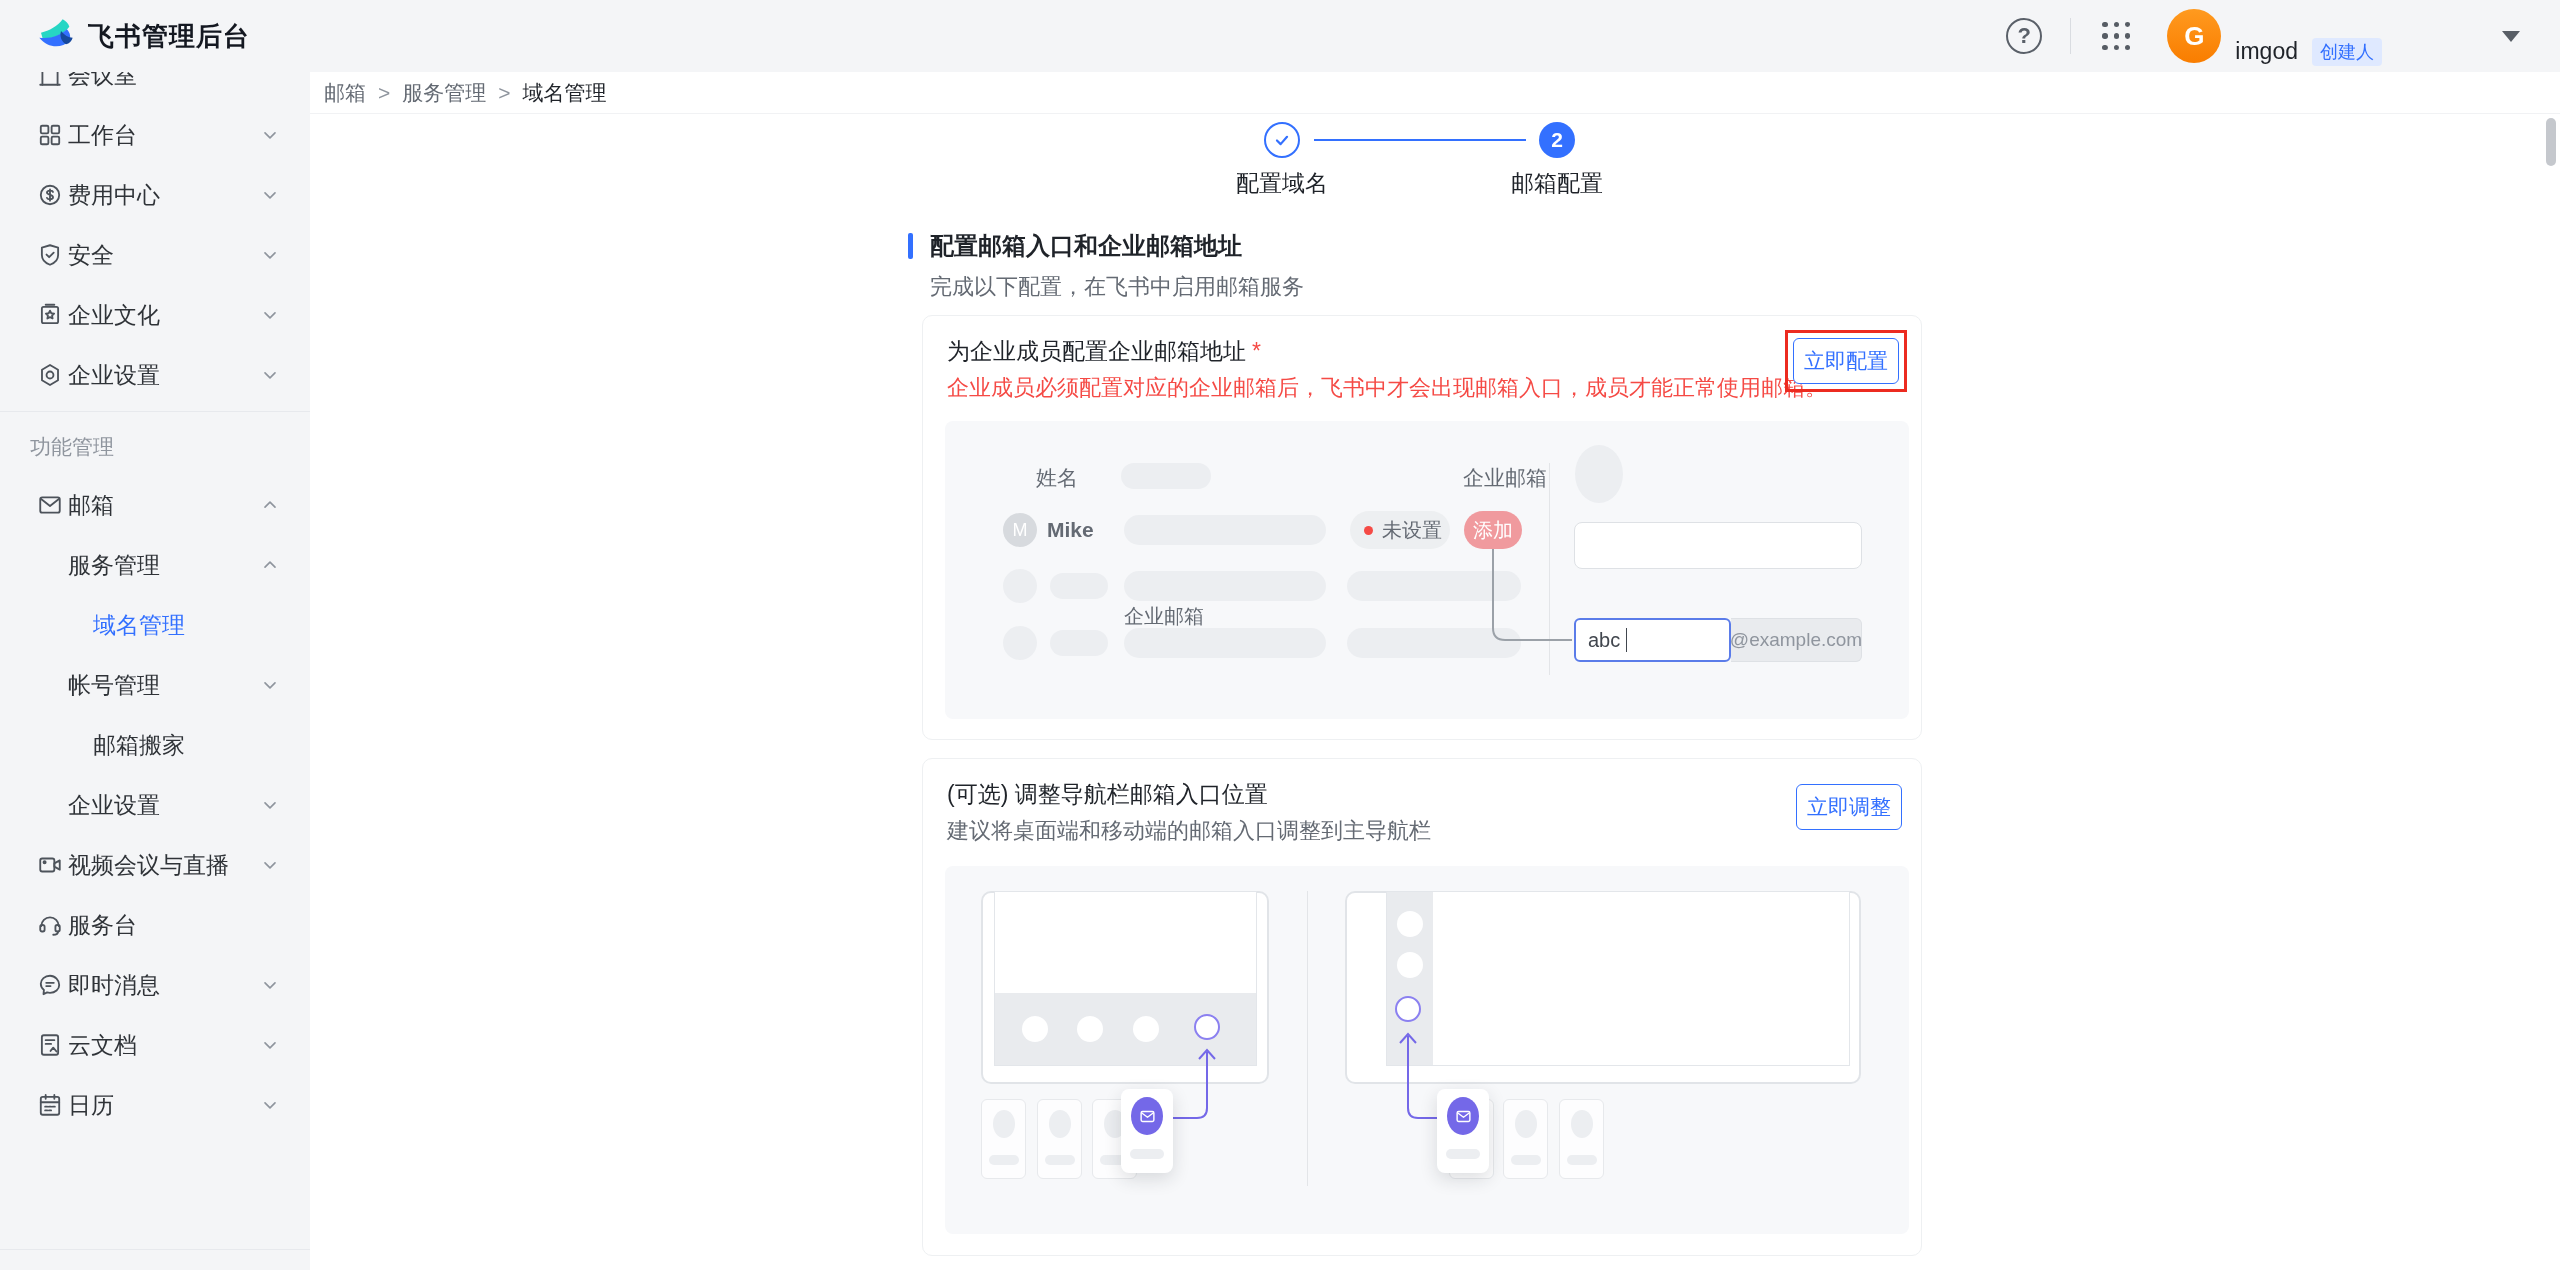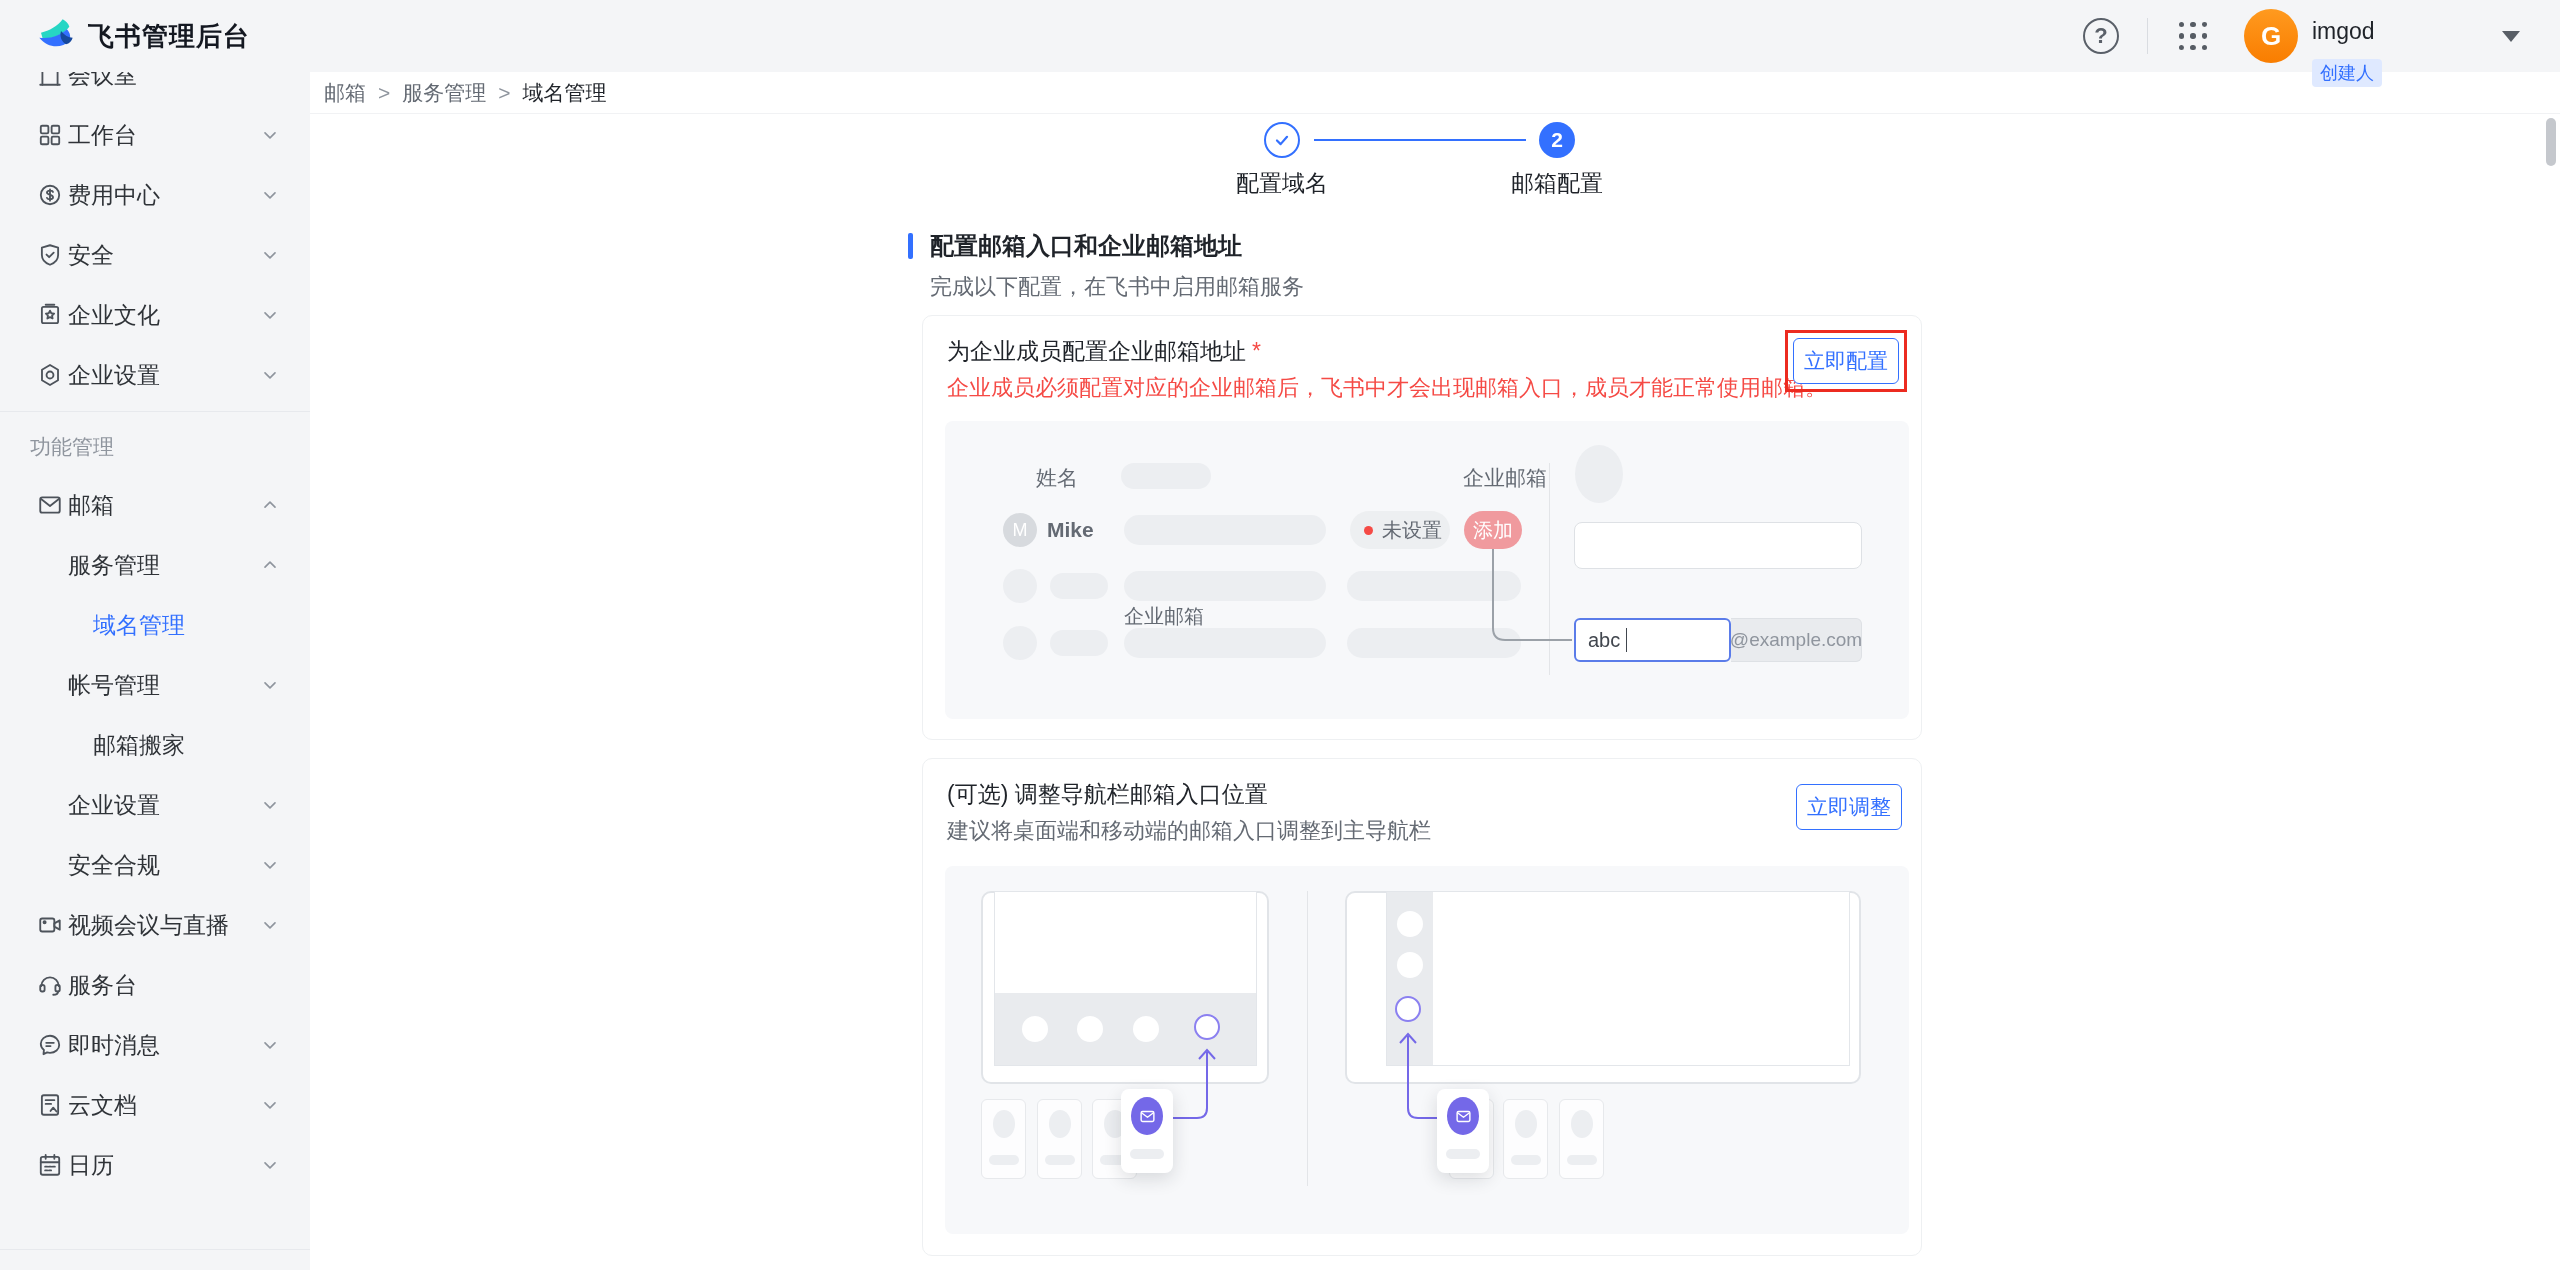--- a/index.html
+++ b/index.html
@@ -15,21 +15,21 @@
   .header-right { margin-left:auto; display:flex; align-items:center; margin-right:40px; }
   .help-icon { width:36px; height:36px; border:2px solid #5a6069; border-radius:50%;
     display:flex; align-items:center; justify-content:center; font-size:22px; color:#5a6069; font-weight:bold; }
   .hdr-div { width:1px; height:36px; background:#d9dce1; margin:0 28px; }
   .grid-icon { width:34px; height:34px; display:grid; grid-template-columns:repeat(3,1fr);
     grid-template-rows:repeat(3,1fr); gap:6px; padding:3px; }
   .grid-icon span { background:#565c64; border-radius:50%; }
   .avatar { width:54px; height:54px; border-radius:50%; background:linear-gradient(180deg,#ff9a1f,#f97d00);
     color:#fff; font-size:26px; font-weight:bold; display:flex; align-items:center; justify-content:center;
     margin-left:34px; }
-  .user-block { margin-left:14px; display:flex; flex-direction:column; gap:14px;margin-top:32px; }
+  .user-block { margin-left:14px; display:flex; flex-direction:row; gap:14px;margin-top:32px; }
   .user-name { font-size:23px; color:#1f2329; }
   .user-badge { font-size:18px; color:#3370ff; background:#dfe9ff; border-radius:4px;
     padding:2px 8px; width:max-content; }
   .caret-down { width:0; height:0; border-left:9px solid transparent; border-right:9px solid transparent;
     border-top:11px solid #585e66; margin-left:120px; }
 
   
   .sidebar { position:absolute; left:0; top:72px; width:310px; height:1198px; background:#f4f5f7;
     overflow:hidden; z-index:20; }
   .snav { margin-top:-27px; }
@@ -295,28 +295,20 @@
       <span class="slabel">邮箱搬家</span>
     </div>
     <div class="srow lv1">
       <span class="slabel">企业设置</span>
       <span class="schev">
           <svg viewBox="0 0 24 24">
             <polyline points="6,9.5 12,15.5 18,9.5"></polyline>
           </svg>
         </span>
     </div>
-    <div class="srow lv1">
-      <span class="slabel">安全合规</span>
-      <span class="schev">
-          <svg viewBox="0 0 24 24">
-            <polyline points="6,9.5 12,15.5 18,9.5"></polyline>
-          </svg>
-        </span>
-    </div>
     <div class="srow">
       <span class="sicon">
         <svg viewBox="0 0 24 24">
             <rect x="3" y="6" width="13" height="12" rx="1.8"></rect>
             <path d="M16 10.5l5-2.8v8.6l-5-2.8z"></path>
             <circle cx="7" cy="9.5" r="1"></circle>
           </svg>
       </span>
       <span class="slabel">视频会议与直播</span>
       <span class="schev">

